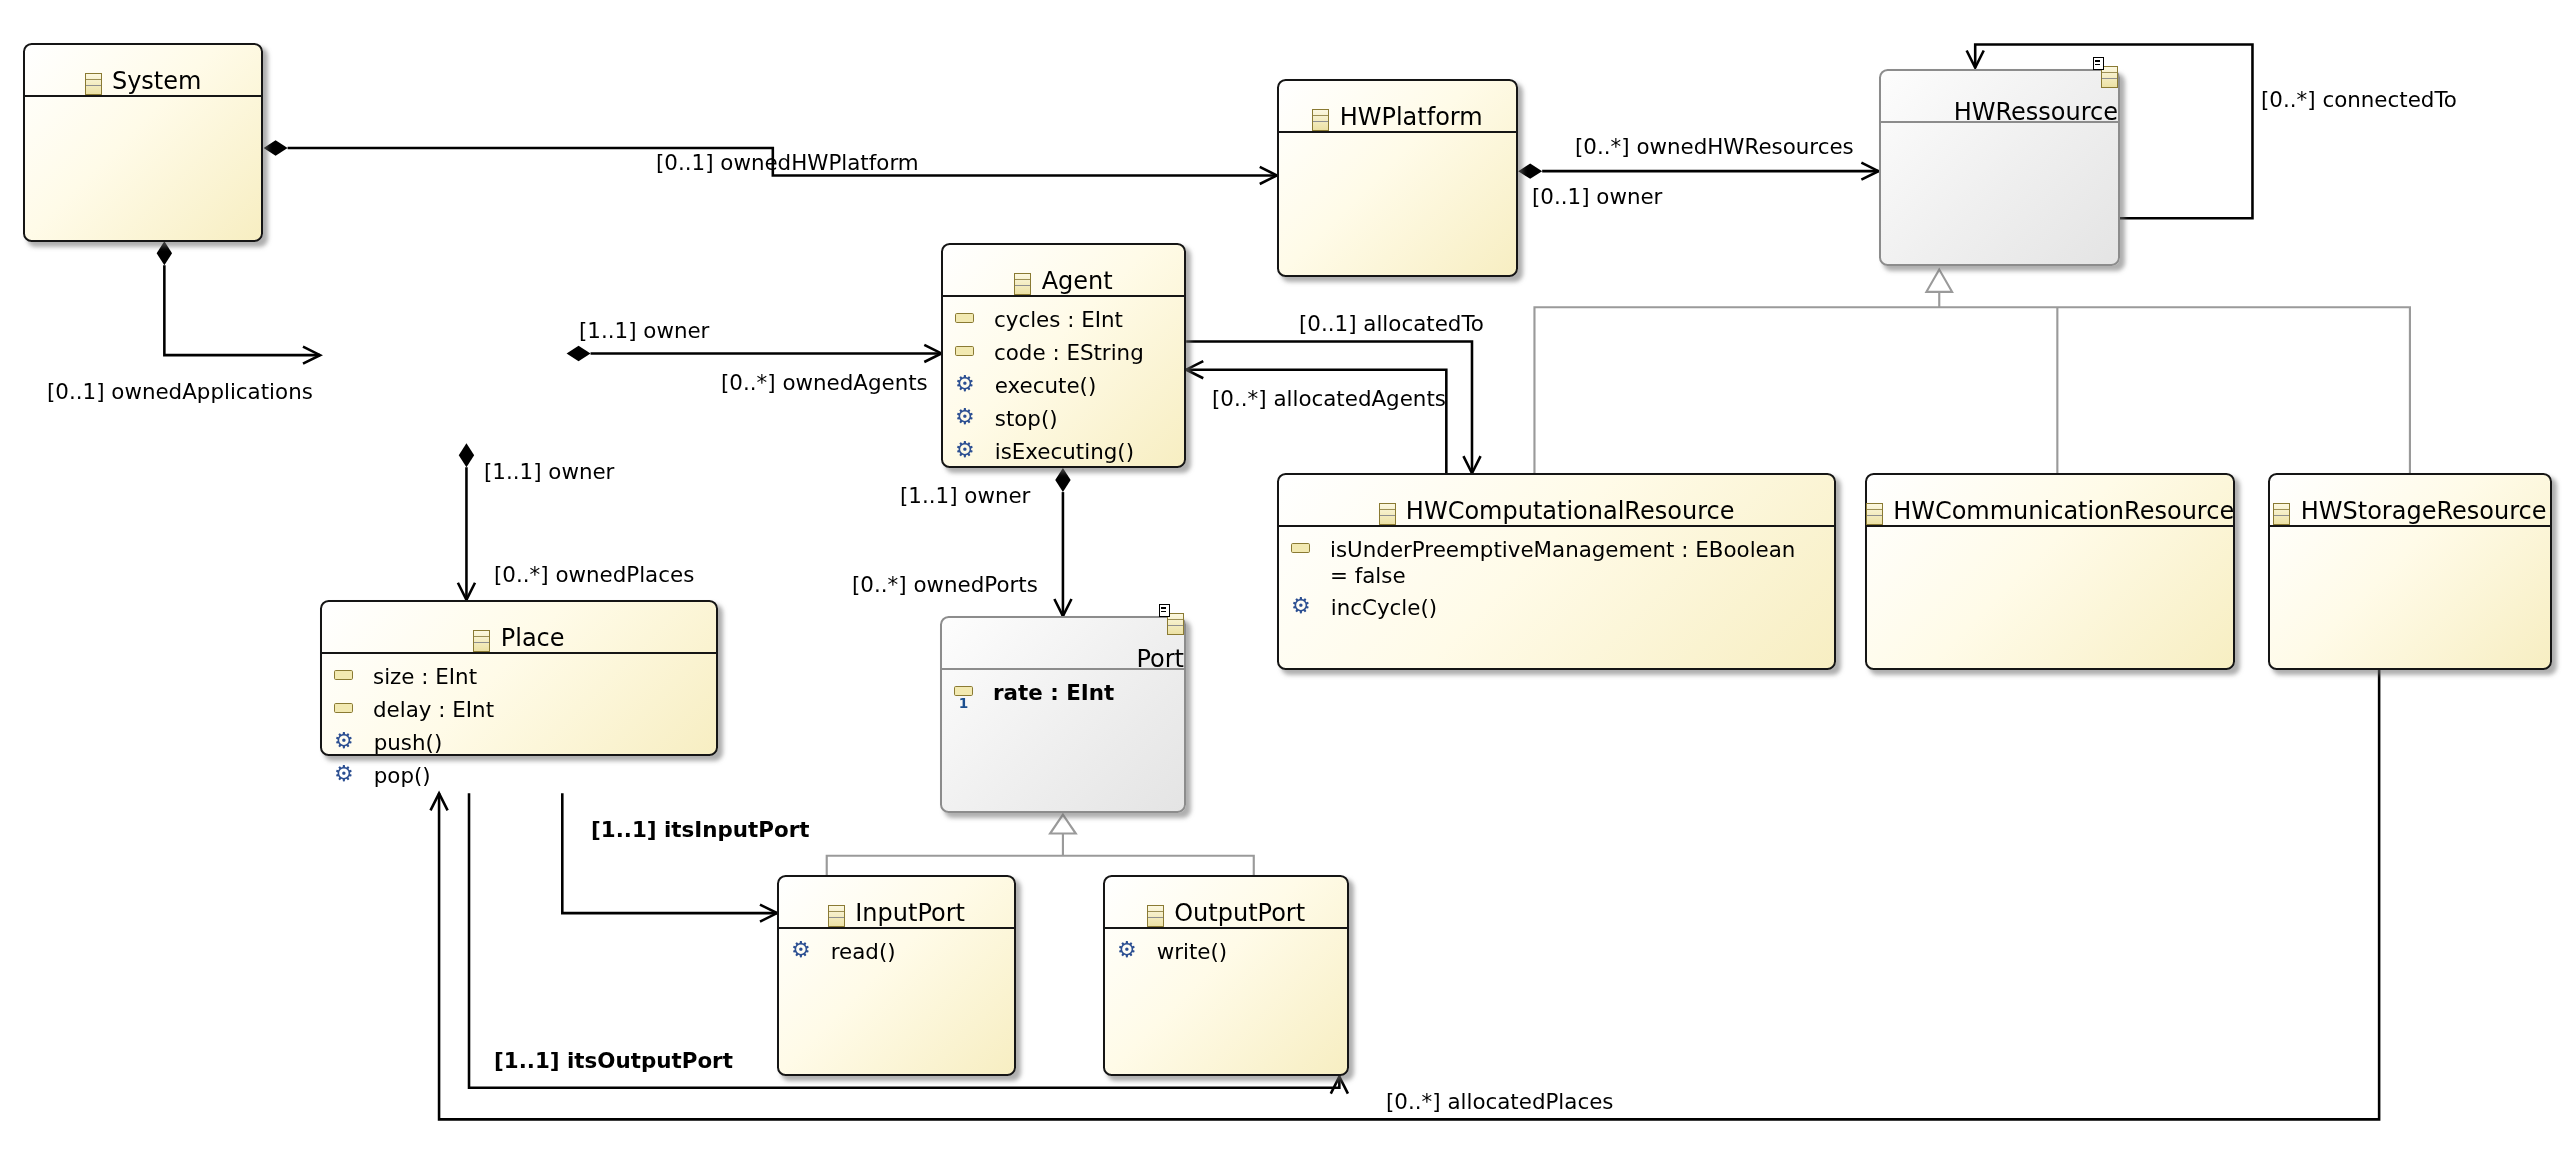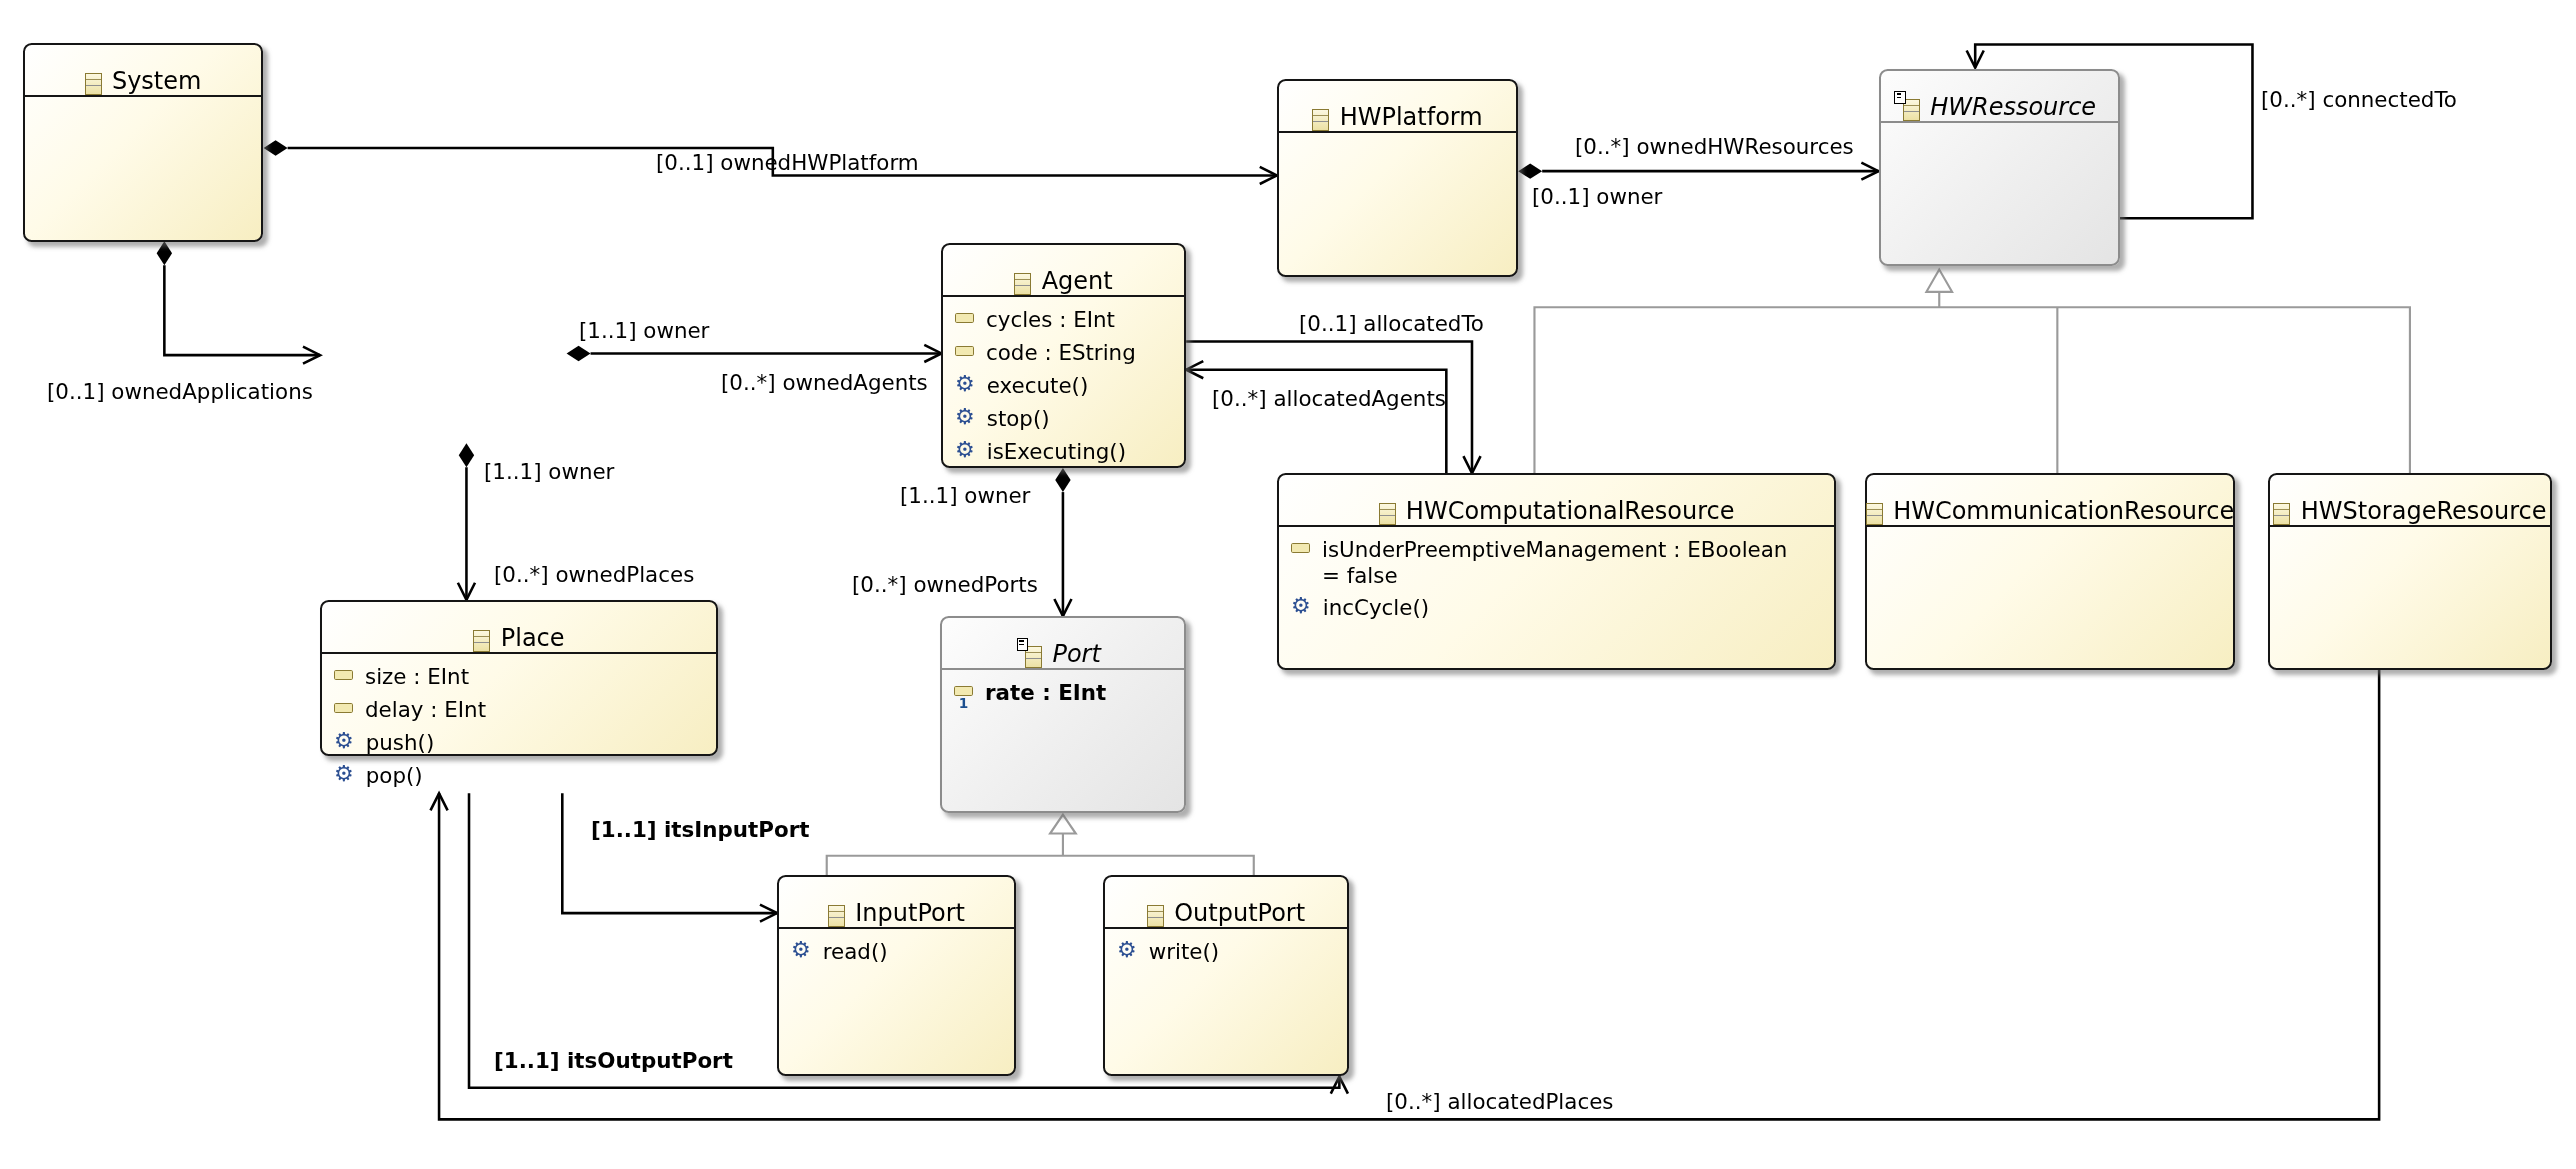--- a/index.html
+++ b/index.html
@@ -6,23 +6,23 @@
   #canvas{position:relative;width:2576px;height:1169px;background:#ffffff;overflow:hidden;}
   #edges{position:absolute;left:0;top:0;z-index:1;}
   .edge-label{position:absolute;z-index:2;font-size:21.4px;color:#000;white-space:nowrap;line-height:24px;}
   .edge-label.bold{font-weight:bold;}
   .uml-class{position:absolute;z-index:3;border:2.6px solid #151515;border-radius:8.6px;
     background:linear-gradient(135deg,#ffffff 0%,#fffbe8 45%,#f7eec2 100%);
     box-shadow:4.3px 4.3px 4.3px rgba(110,110,110,0.55);box-sizing:border-box;}
   .uml-class.abstract{border-color:#8c8c8c;background:linear-gradient(135deg,#fdfdfd 0%,#f0f0f0 50%,#e4e4e4 100%);}
   .uml-title{height:50px;display:flex;align-items:flex-end;justify-content:center;gap:10.3px;
     border-bottom:2.6px solid #151515;font-size:24px;color:#000;}
-  .abstract .uml-title{border-bottom-color:#8c8c8c;font-style:italic;}
+  .abstract .uml-title{border-bottom-color:#8c8c8c;flex-direction:column;}
   .uml-members{padding:10.3px 5.1px 0 12px;display:flex;flex-direction:column;gap:7.7px;font-size:21.4px;color:#000;}
-  .member{display:flex;align-items:flex-start;gap:12px;line-height:1.18;}
+  .member{display:flex;align-items:flex-start;gap:20px;line-height:1.18;}
   .member.bold{font-weight:bold;}
   .attr-wrap{display:flex;flex-direction:column;align-items:center;margin-top:6px;flex:0 0 auto;}
   .attr-icon{width:19px;height:9.4px;background:#f2e9b1;border:1.7px solid #8a7a33;border-radius:1.7px;box-sizing:border-box;display:block;}
   .attr-badge{color:#1c4f8f;font-size:13.7px;font-weight:bold;line-height:1;margin-top:1.7px;}
   .op-icon{font-size:22px;line-height:1;color:#2c4f92;margin-top:0;flex:0 0 auto;}
   .class-icon{position:relative;width:17px;height:22px;border:1.7px solid #8a7a33;
     background:linear-gradient(#fcf8e0,#ece1a4);flex:0 0 auto;box-sizing:border-box;}
   .class-icon i{position:absolute;left:0;right:0;height:0;border-top:1.7px solid #9c8f55;display:block;}
   .class-icon i.l1{top:5.1px;}
   .class-icon i.l2{top:11px;border-top-color:#8f8f8f;}

